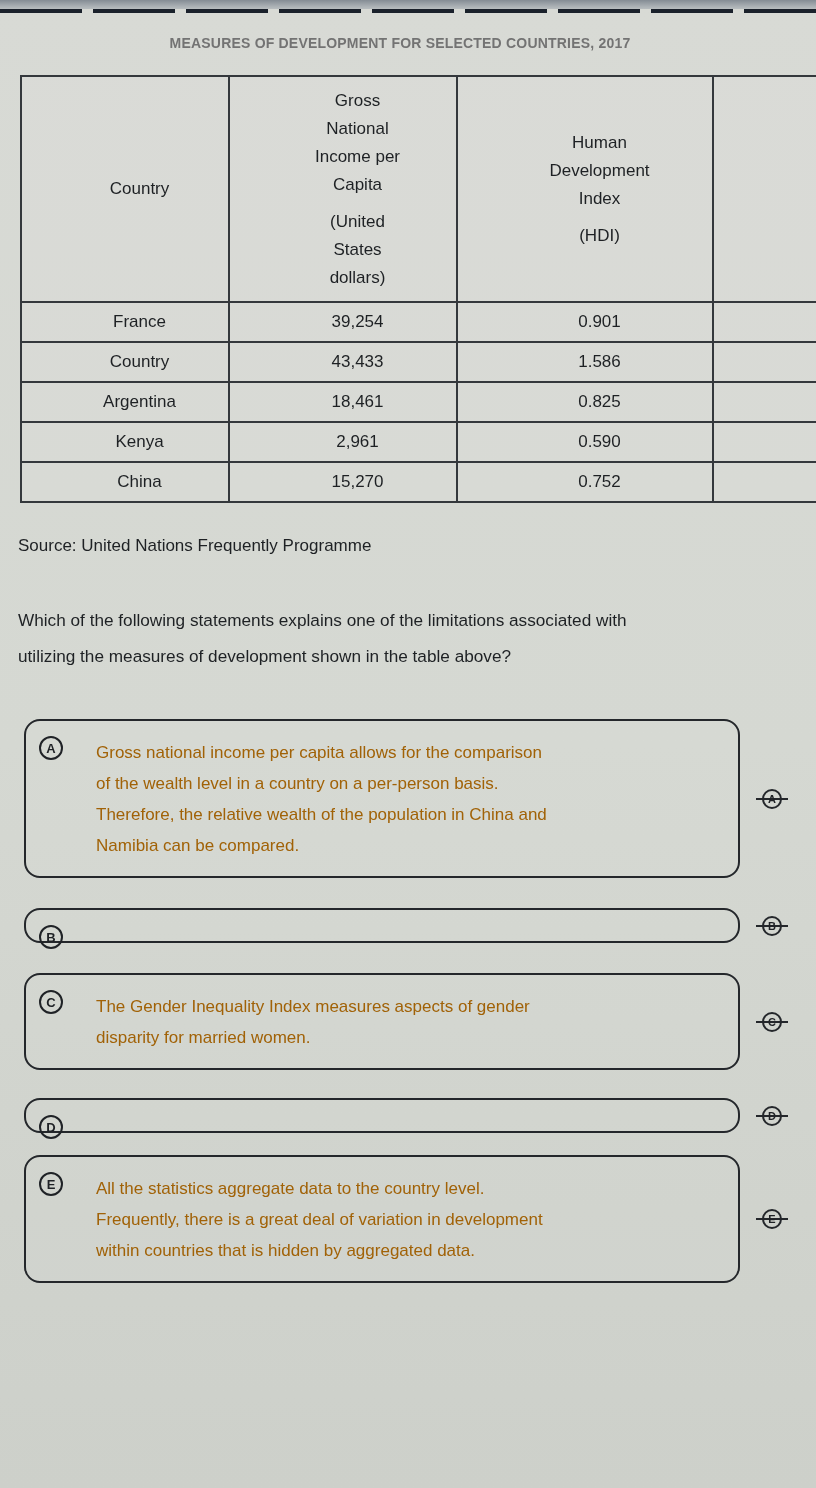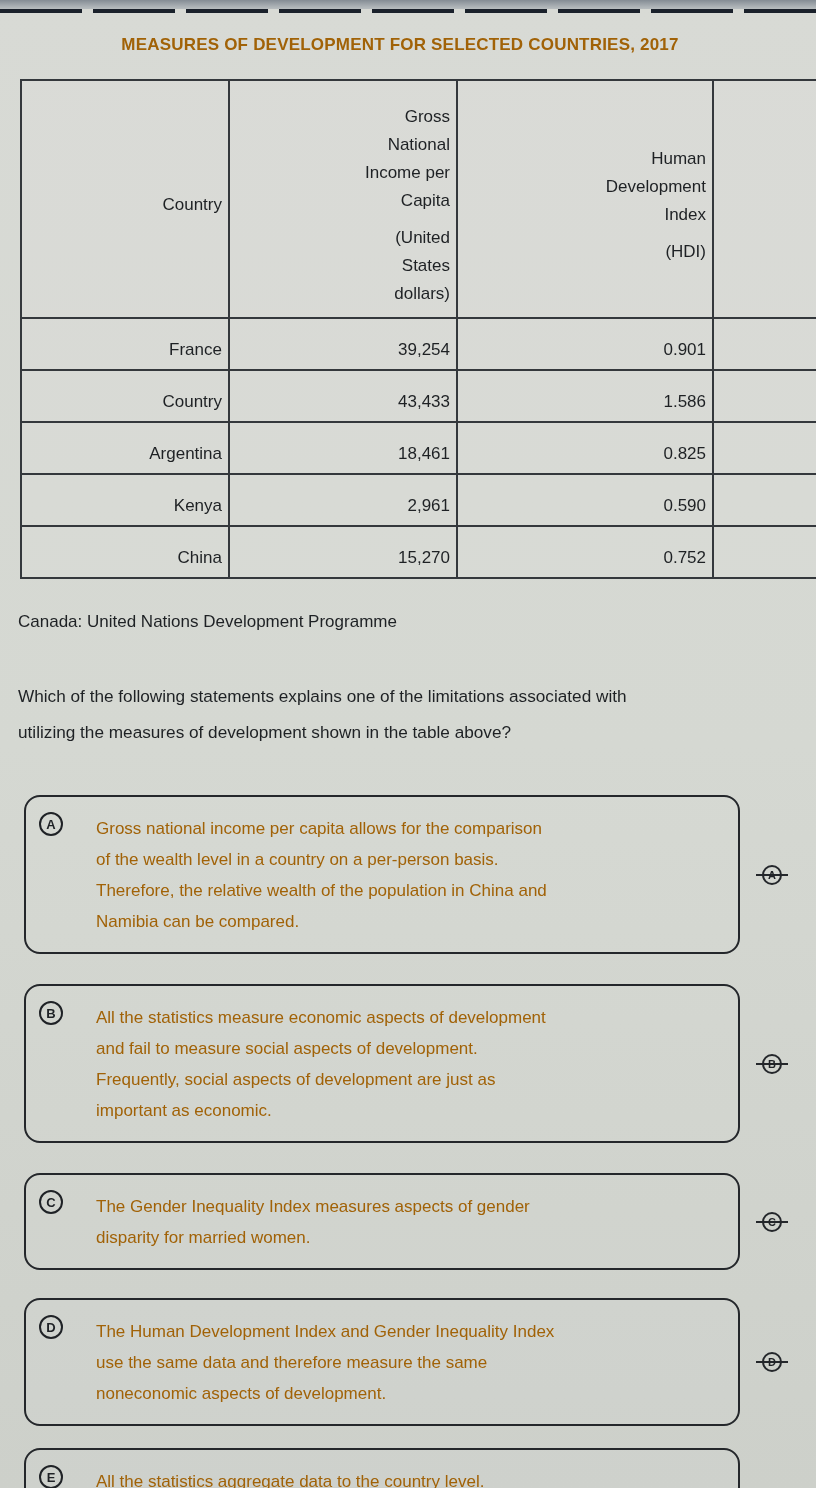--- a/index.html
+++ b/index.html
@@ -27,41 +27,41 @@
     width: 100%;
     background: repeating-linear-gradient(90deg,
       #1a212b 0px, #1a212b 82px,
       rgba(26,33,43,0) 82px, rgba(26,33,43,0) 93px);
   }
 
   
   .title {
     margin: 22px 16px 0 0;
     text-align: center;
-    font-size: 17px;
+    font-size: 14px;
     font-weight: 700;
     letter-spacing: 0.2px;
-    color: #a16207;
+    color: #737373;
   }
 
   
   .dev-table {
     border-collapse: collapse;
     table-layout: fixed;
     margin: 24px 0 0 20px;
     width: 776px;
     background: rgba(255,255,255,0.05);
   }
   .dev-table th, .dev-table td {
     border: 2px solid #34383c;
-    text-align: right;
+    text-align: center;
     vertical-align: middle;
     font-size: 17px;
     font-weight: 400;
-    padding: 12px 6px 0 35px;
+    padding: 0 6px 0 35px;
   }
   .col-country { width: 165px; }
   .col-gni     { width: 185px; }
   .col-hdi     { width: 213px; }
   .col-gii     { width: 213px; }
   .hdr-row th { height: 224px; }
   .data-row td { height: 38px; }
   .hdr-main, .hdr-sub {
     white-space: pre-line;
     line-height: 28px;
@@ -226,21 +226,21 @@
     </tr>
     <tr class="data-row">
       <td>China</td>
       <td>15,270</td>
       <td>0.752</td>
       <td>0.152</td>
     </tr>
   </tbody>
 </table>
 
-<p class="source">Canada: United Nations Development Programme</p>
+<p class="source">Source: United Nations Frequently Programme</p>
 
 <p class="question">Which of the following statements explains one of the limitations associated with
 utilizing the measures of development shown in the table above?</p>
 
 <div class="opts">
 
   <div class="opt-row opt-row-a">
     <div class="opt-box">
       <span class="opt-letter">A</span>
       <div class="opt-text">Gross national income per capita allows for the comparison
@@ -249,47 +249,40 @@
 Namibia can be compared.</div>
     </div>
     <span class="strike">
         <span class="strike-letter">A</span>
       </span>
   </div>
 
   <div class="opt-row opt-row-b">
     <div class="opt-box">
       <span class="opt-letter">B</span>
-      <div class="opt-text">All the statistics measure economic aspects of development
-and fail to measure social aspects of development.
-Frequently, social aspects of development are just as
-important as economic.</div>
     </div>
     <span class="strike">
         <span class="strike-letter">B</span>
       </span>
   </div>
 
   <div class="opt-row opt-row-c">
     <div class="opt-box">
       <span class="opt-letter">C</span>
       <div class="opt-text">The Gender Inequality Index measures aspects of gender
 disparity for married women.</div>
     </div>
     <span class="strike">
         <span class="strike-letter">C</span>
       </span>
   </div>
 
   <div class="opt-row opt-row-d">
     <div class="opt-box">
       <span class="opt-letter">D</span>
-      <div class="opt-text">The Human Development Index and Gender Inequality Index
-use the same data and therefore measure the same
-noneconomic aspects of development.</div>
     </div>
     <span class="strike">
         <span class="strike-letter">D</span>
       </span>
   </div>
 
   <div class="opt-row opt-row-e">
     <div class="opt-box">
       <span class="opt-letter">E</span>
       <div class="opt-text">All the statistics aggregate data to the country level.

